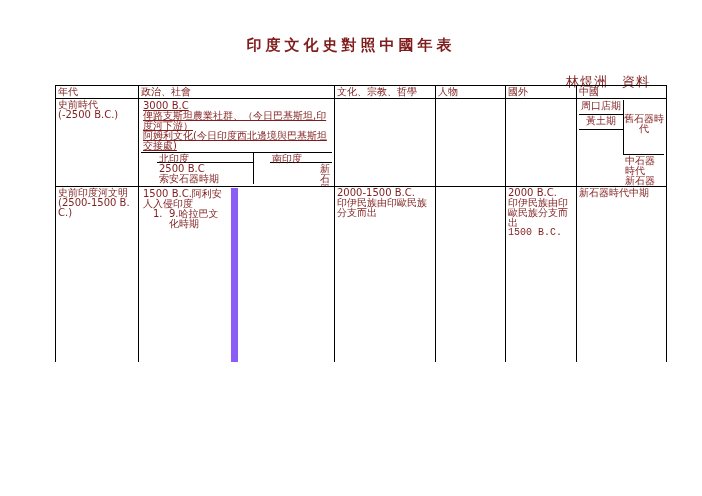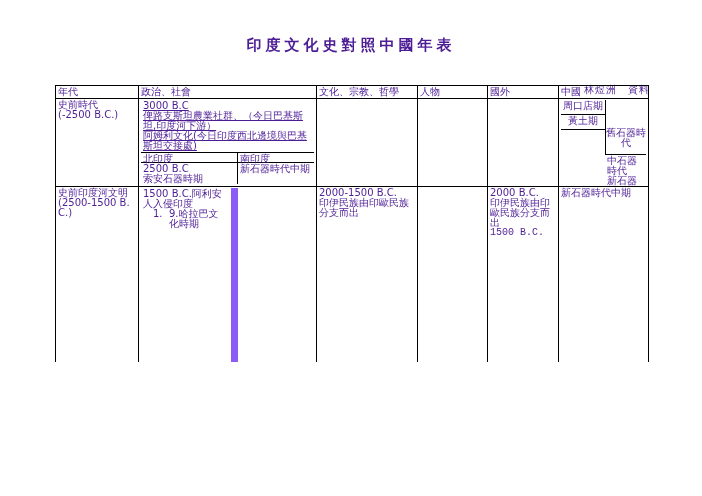--- a/index.html
+++ b/index.html
@@ -1,48 +1,48 @@
 <!DOCTYPE html>
 <html><head>
 <meta charset="utf-8">
 <style>
   html,body{margin:0;padding:0;background:#fff;}
   .page{position:relative;width:702px;height:362px;background:#ffffff;
-        font-family:"DejaVu Sans","Liberation Sans",sans-serif;color:#4c1d95;overflow:hidden;}
+        font-family:"DejaVu Sans","Liberation Sans",sans-serif;color:#7f1d1d;overflow:hidden;}
 
   .doc-title{position:absolute;top:36px;left:0;width:100%;text-align:center;
              font-size:15px;font-weight:bold;letter-spacing:4px;}
-  .credit{position:absolute;top:83px;right:52px;font-size:10px;letter-spacing:1px;}
+  .credit{position:absolute;top:73px;right:52px;font-size:13px;letter-spacing:1px;}
   .footer{position:absolute;top:444px;left:0;width:100%;text-align:left;font-size:7px;}
 
   table.doc{position:absolute;left:55px;top:85px;border-collapse:collapse;table-layout:fixed;}
   table.doc th, table.doc td{border:1px solid #000;vertical-align:top;text-align:left;
         padding:1px 2px;font-size:10px;line-height:10px;font-weight:normal;
         word-break:break-all;overflow:hidden;}
   th.hdr{font-weight:bold;height:10px;}
   td.era{font-weight:bold;}
   td.nopad{padding:0;}
 
   
   .pol-text{height:52px;padding:1px 2px;overflow:hidden;box-sizing:border-box;text-decoration:underline;}
   .sub-grid{border-top:1px solid #000;}
   .sub-row{display:flex;}
   .sub-row-hdr .sub-cell{border-bottom:1px solid #000;height:10px;}
-  .sub-row-body{height:21px;}
-  .sub-cell{box-sizing:border-box;padding:1px 2px;}
+  .sub-row-body{height:21px;gap:48px;}
+  .sub-cell{box-sizing:border-box;padding:1px 2px;margin-left:16px;}
   .sub-cell.left{width:97px;border-right:1px solid #000;}
   .sub-cell.right{flex:1;}
   .sub-row-body .sub-cell{height:21px;}
 
   
   .china-wrap{height:85px;}
   .china-top{display:flex;height:54px;box-sizing:border-box;}
   .china-left{width:45px;border-right:1px solid #000;box-sizing:border-box;text-align:center;}
   .china-zk,.china-loess{padding:1px 2px;border-bottom:1px solid #000;height:12px;}
-  .china-right{flex:1;text-align:center;padding-top:28px;}
+  .china-right{flex:1;text-align:center;padding-top:14px;}
   .china-bottom{border-top:1px solid #000;padding:1px 2px;height:28px;box-sizing:border-box;margin-left:44px;}
 
   
   .pol2-grid{display:flex;height:180px;}
   .pol2-left{width:97px;border-right:7px solid #8b5cf6;box-sizing:border-box;padding:1px 2px;}
   .pol2-right{flex:1;}
   .list-row{display:flex;margin-left:10px;margin-top:0;}
   .list-num{width:16px;}
   .list-text{width:58px;}
 

